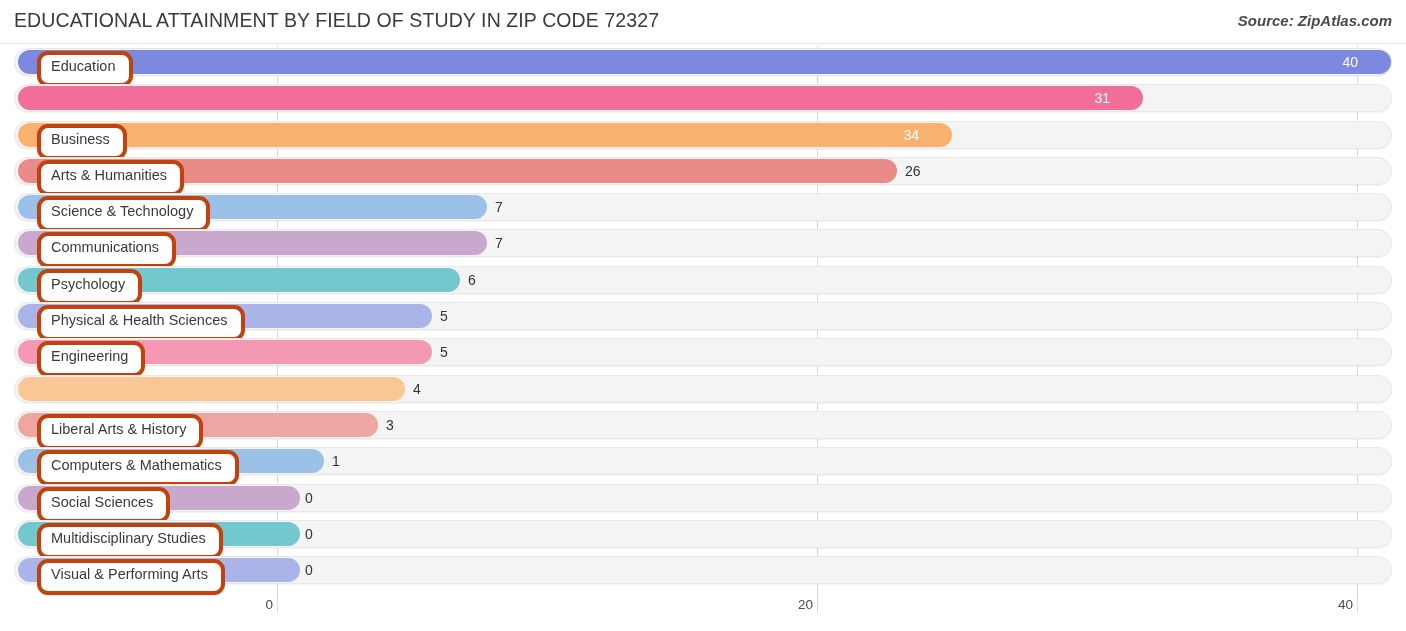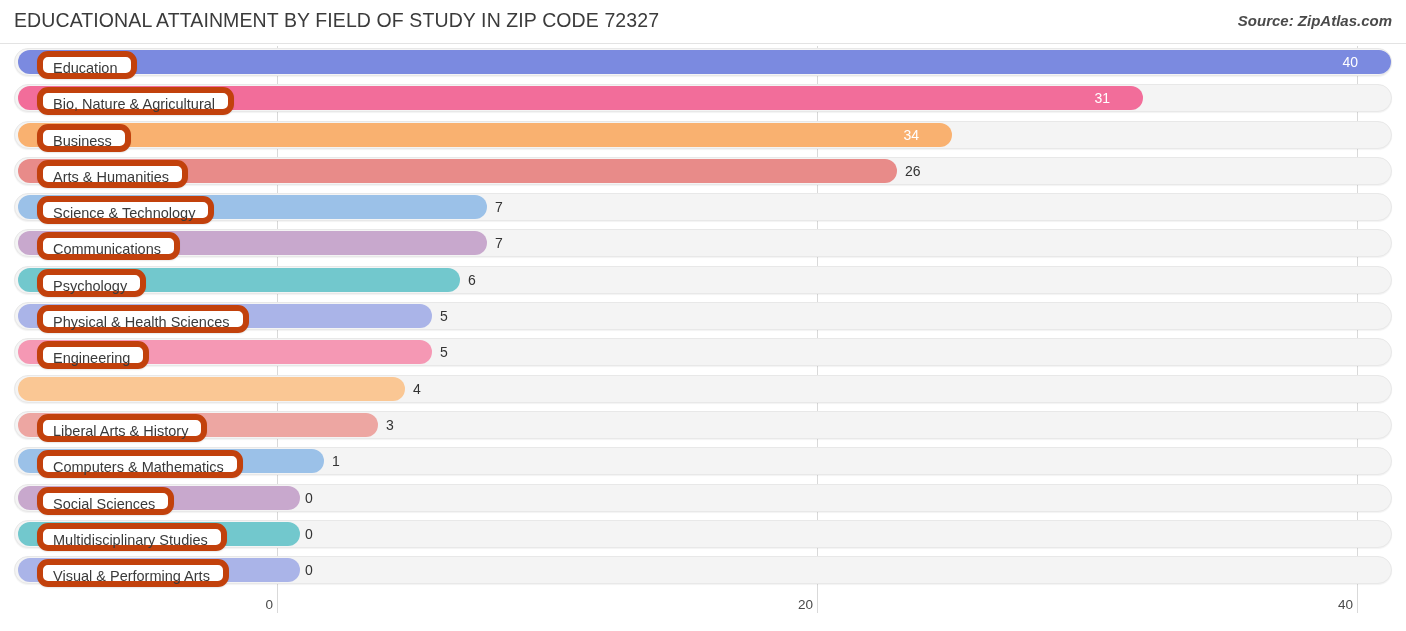--- a/index.html
+++ b/index.html
@@ -111,24 +111,24 @@
     height: 24px;
     border-radius: 12px;
     box-sizing: border-box;
   }
 
   
   .label-pill {
     position: absolute;
     left: 37px;
     top: 7px;
-    height: 28px;
+    height: 36px;
     line-height: 22px;
     background: #ffffff;
-    border: 6px solid #c2410c;
+    border: 4px solid #c2410c;
     border-radius: 11px;
     padding: 0 13px 0 10px;
     font-size: 14.5px;
     color: #3a3a3a;
     white-space: nowrap;
     box-shadow: 0 1px 1.5px rgba(0,0,0,0.09);
     box-sizing: border-box;
   }
 
   
@@ -193,21 +193,20 @@
   <div class="rows" id="rows">
       <div class="row">
         <div class="track"></div>
         <div class="bar" style="width: 1373px; background: rgb(123, 138, 224);"></div>
         <div class="label-pill">Education</div>
         <div class="value-in" style="left: 1358px; transform: translateX(-100%);">40</div>
       </div>
       <div class="row">
         <div class="track"></div>
         <div class="bar" style="width: 1125px; background: rgb(242, 109, 154);"></div>
-        <div class="label-pill">Bio, Nature &amp; Agricultural</div>
         <div class="value-in" style="left: 1110px; transform: translateX(-100%);">31</div>
       </div>
       <div class="row">
         <div class="track"></div>
         <div class="bar" style="width: 934px; background: rgb(249, 177, 112);"></div>
         <div class="label-pill">Business</div>
         <div class="value-in" style="left: 919px; transform: translateX(-100%);">34</div>
       </div>
       <div class="row">
         <div class="track"></div>

